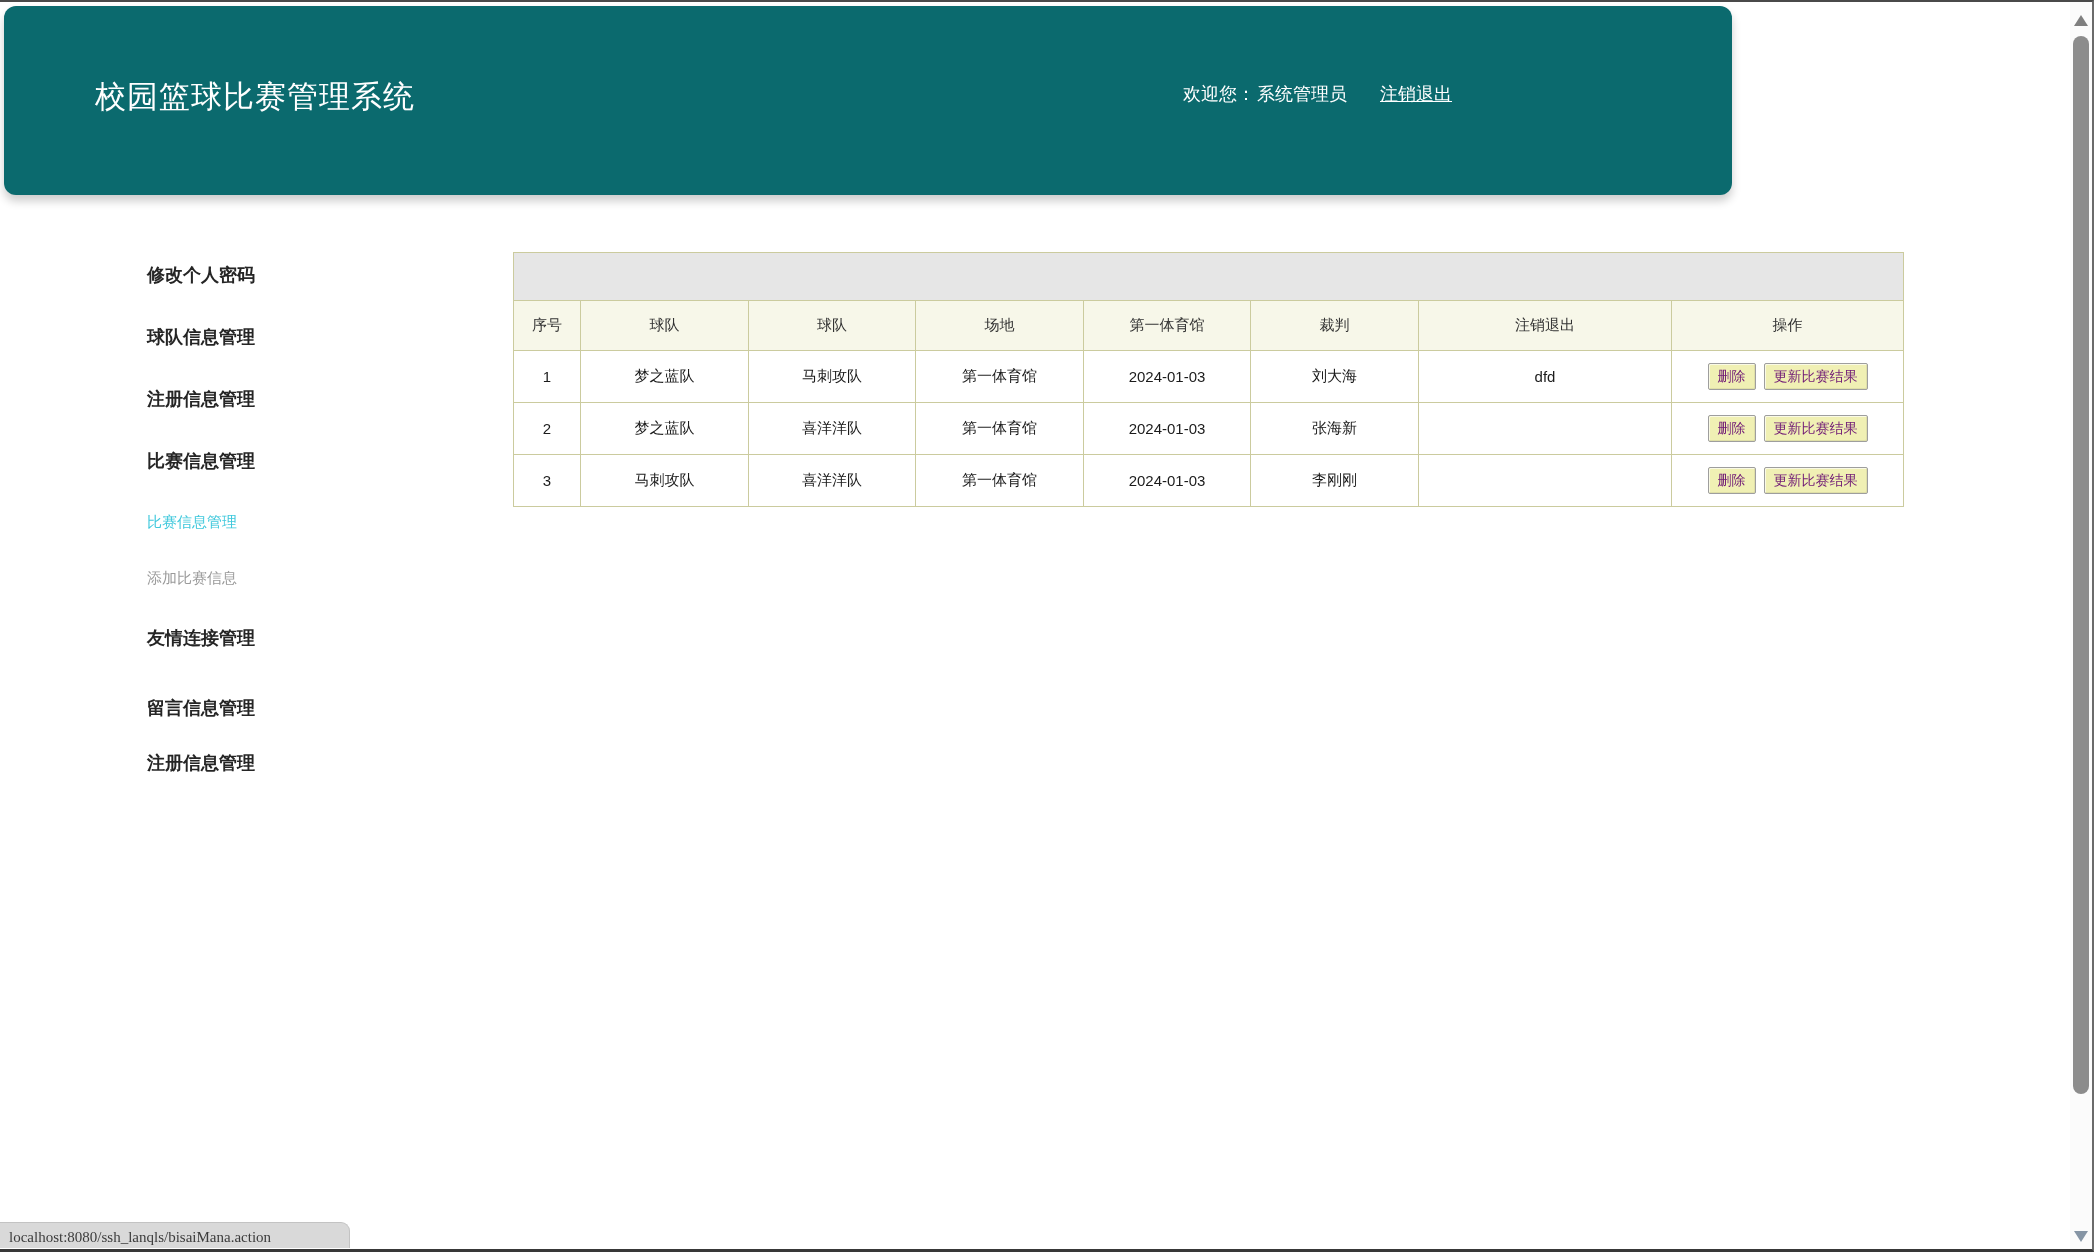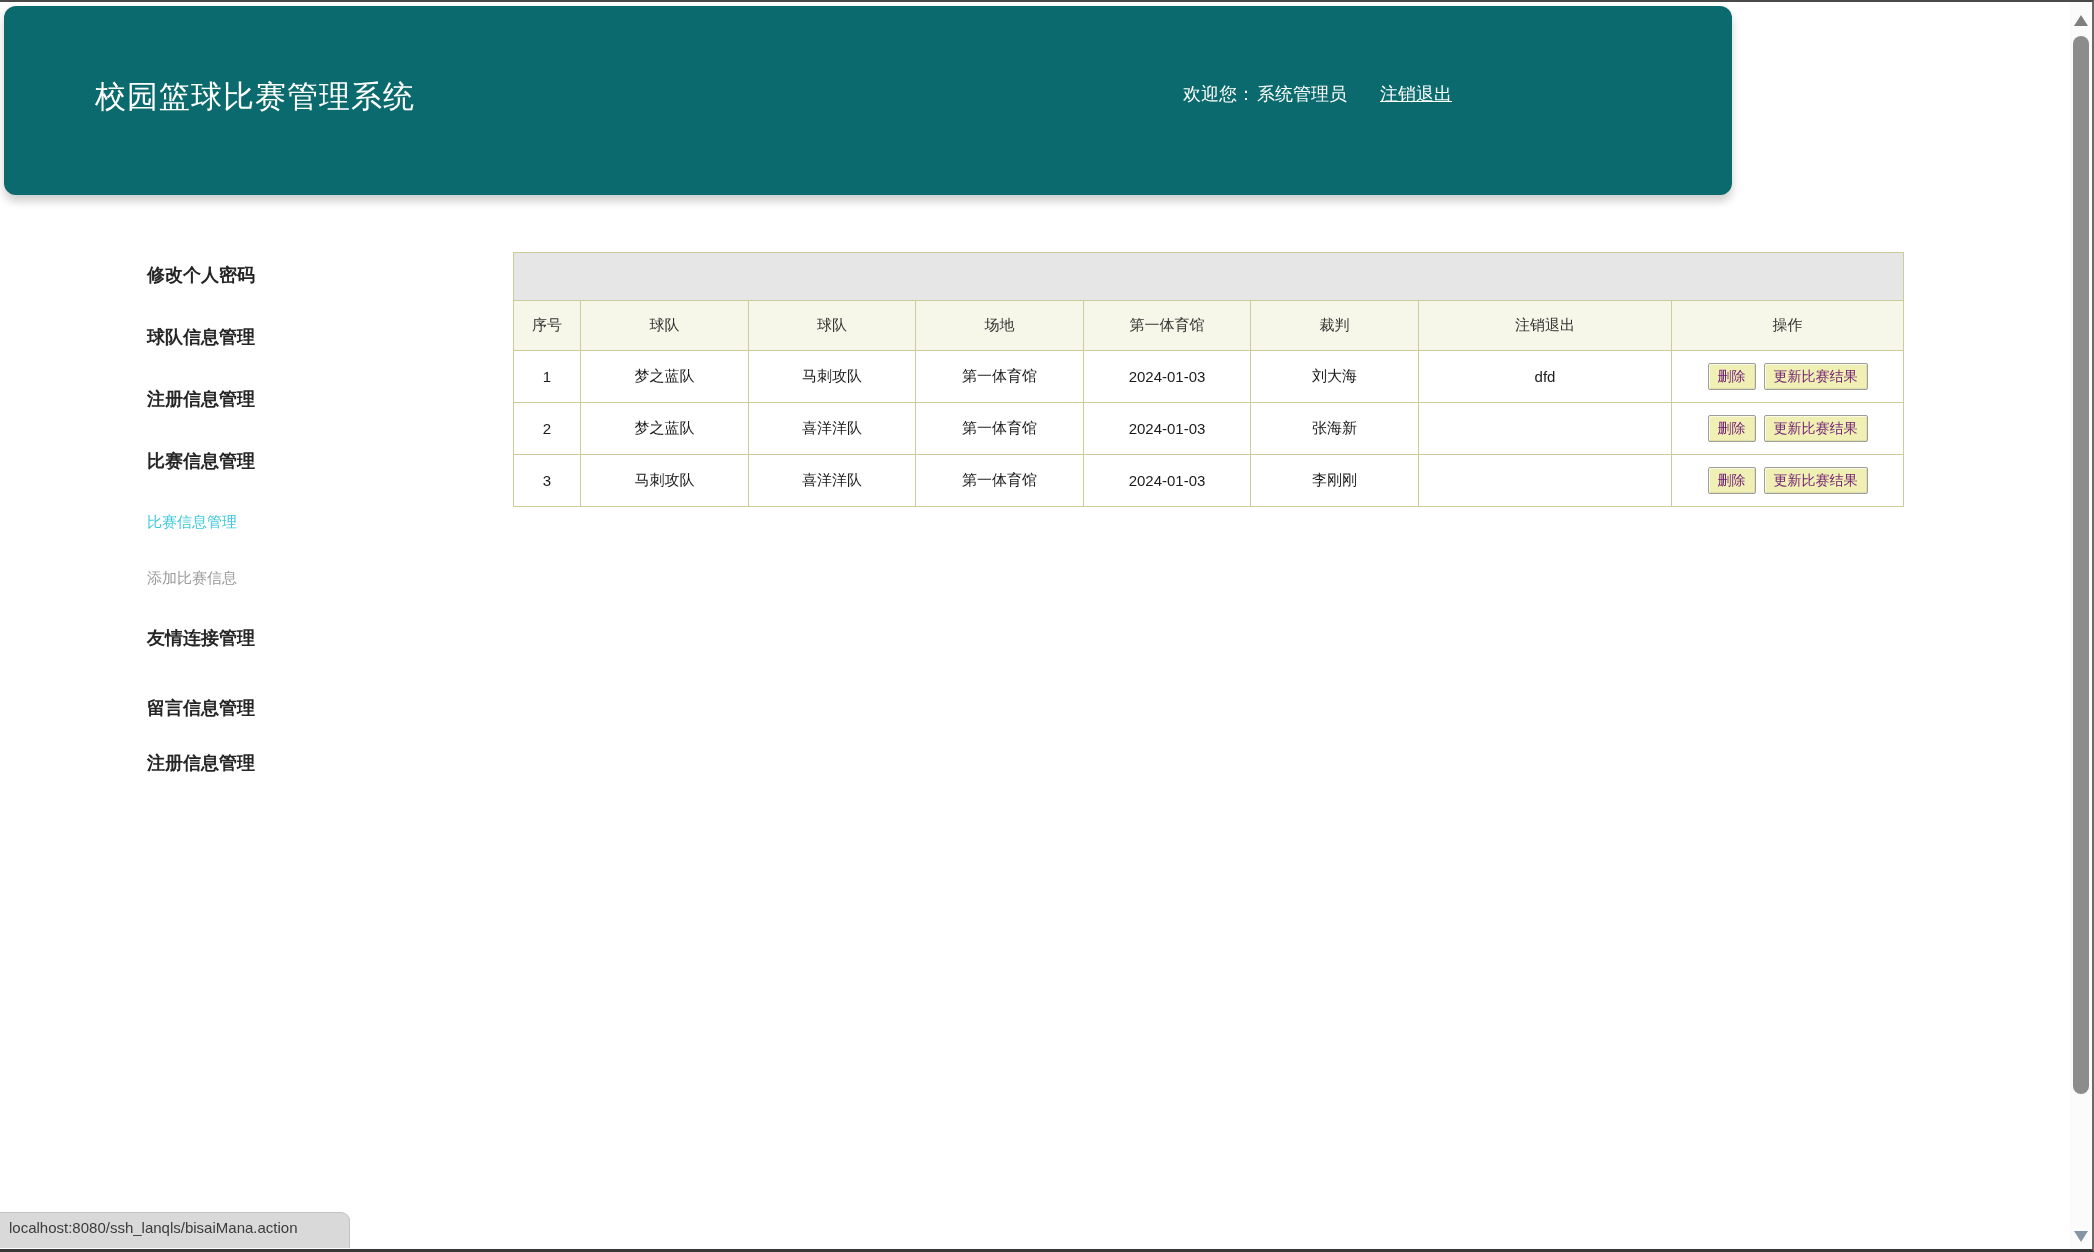--- a/index.html
+++ b/index.html
@@ -64,26 +64,26 @@
     background:var(--button-bg,#F0F0B4);
     border:1px solid var(--button-border,#9E9E9E);
     border-radius:2px;
     font-family:"Liberation Sans", sans-serif;
     font-size:14px;color:#701a75;
     padding:4px 9px;margin:0 4px;cursor:pointer;line-height:17px;
     box-shadow:inset 1px 1px 0 rgba(255,255,255,.65), inset -1px -1px 0 rgba(0,0,0,.07);
   }
   
   .status-bar{
-    position:absolute;left:0;bottom:4px;height:36px;min-width:350px;
+    position:absolute;left:0;bottom:4px;height:26px;min-width:350px;
     background:var(--status-bg,#D9D9D9);
     border-top:1px solid #c3c3c3;border-right:1px solid #c3c3c3;
     border-radius:0 9px 0 0;
     font-size:15px;color:#3c3c3c;
-    padding:6px 28px 0 9px;box-sizing:border-box;white-space:nowrap;z-index:40;
+    padding:6px 28px 0 9px;box-sizing:border-box;white-space:nowrap;z-index:40;font-family:Liberation Serif, serif;
   }
   
   .scrollbar{
     position:absolute;top:2px;right:2px;bottom:3px;width:22px;
     background:#FBFBFB;z-index:45;
   }
   .sb-up{
     position:absolute;top:13px;left:4px;width:0;height:0;cursor:pointer;
     border-left:7px solid transparent;border-right:7px solid transparent;
     border-bottom:11px solid #7f7f7f;

